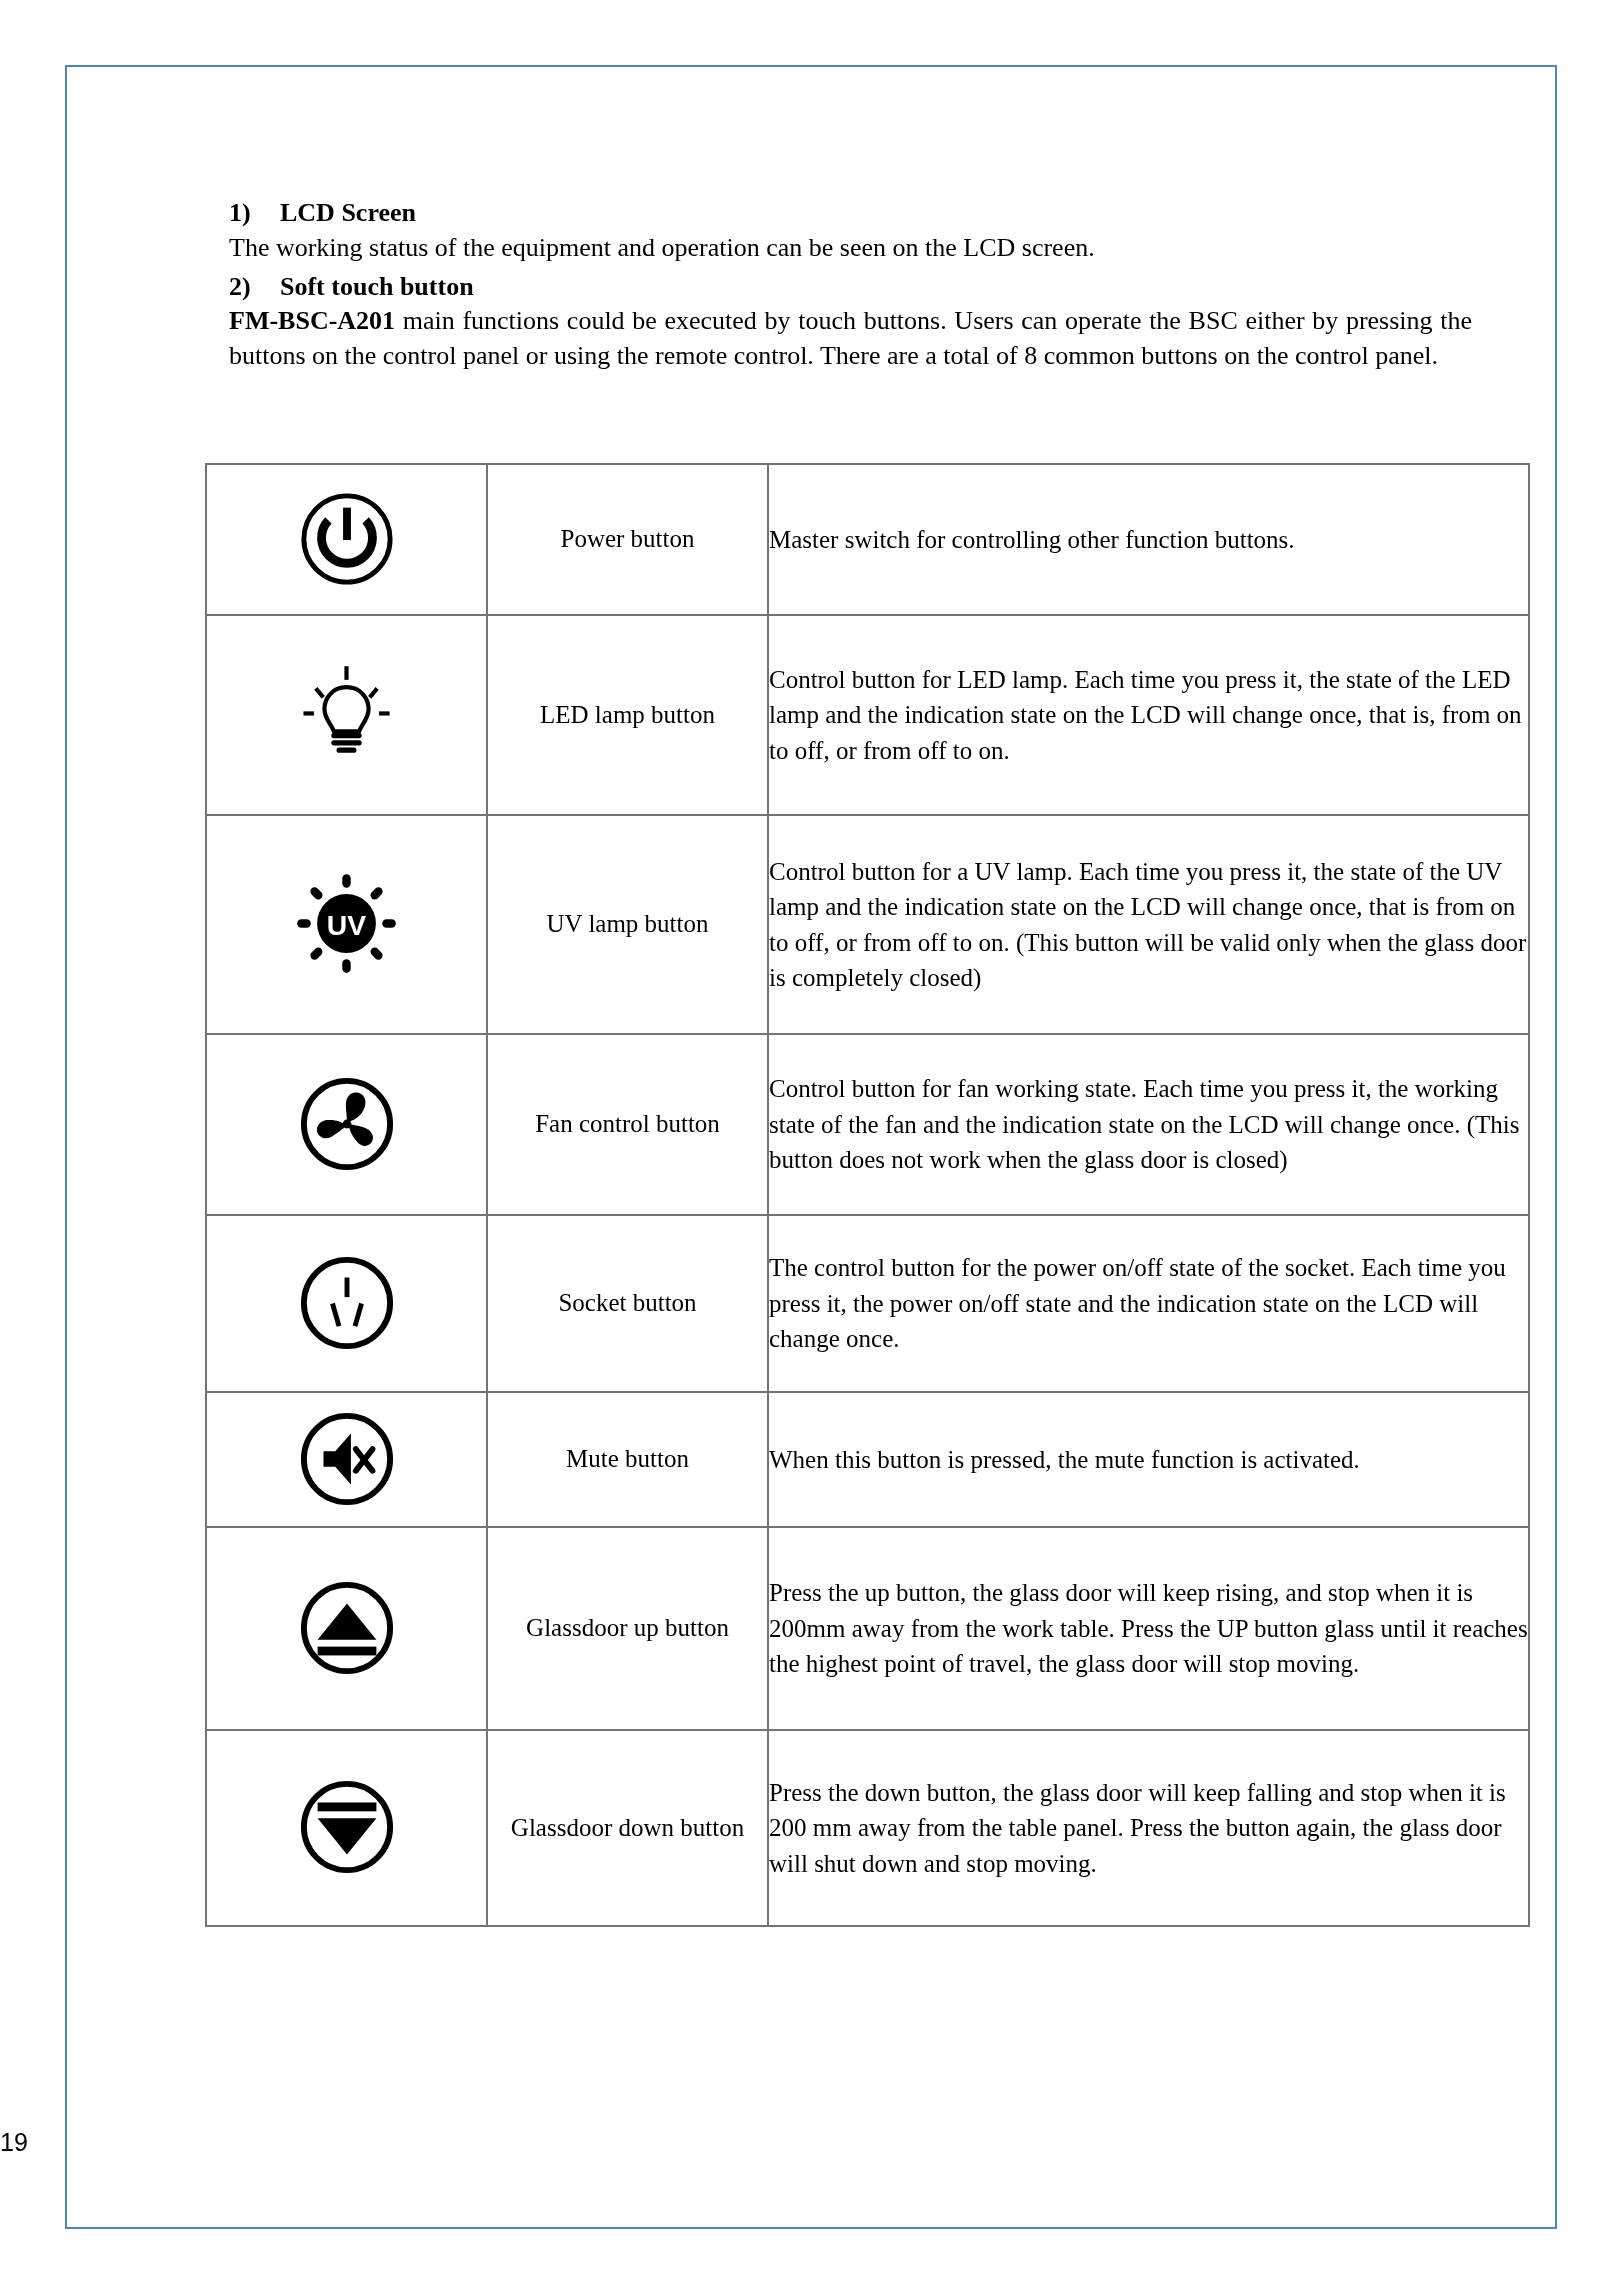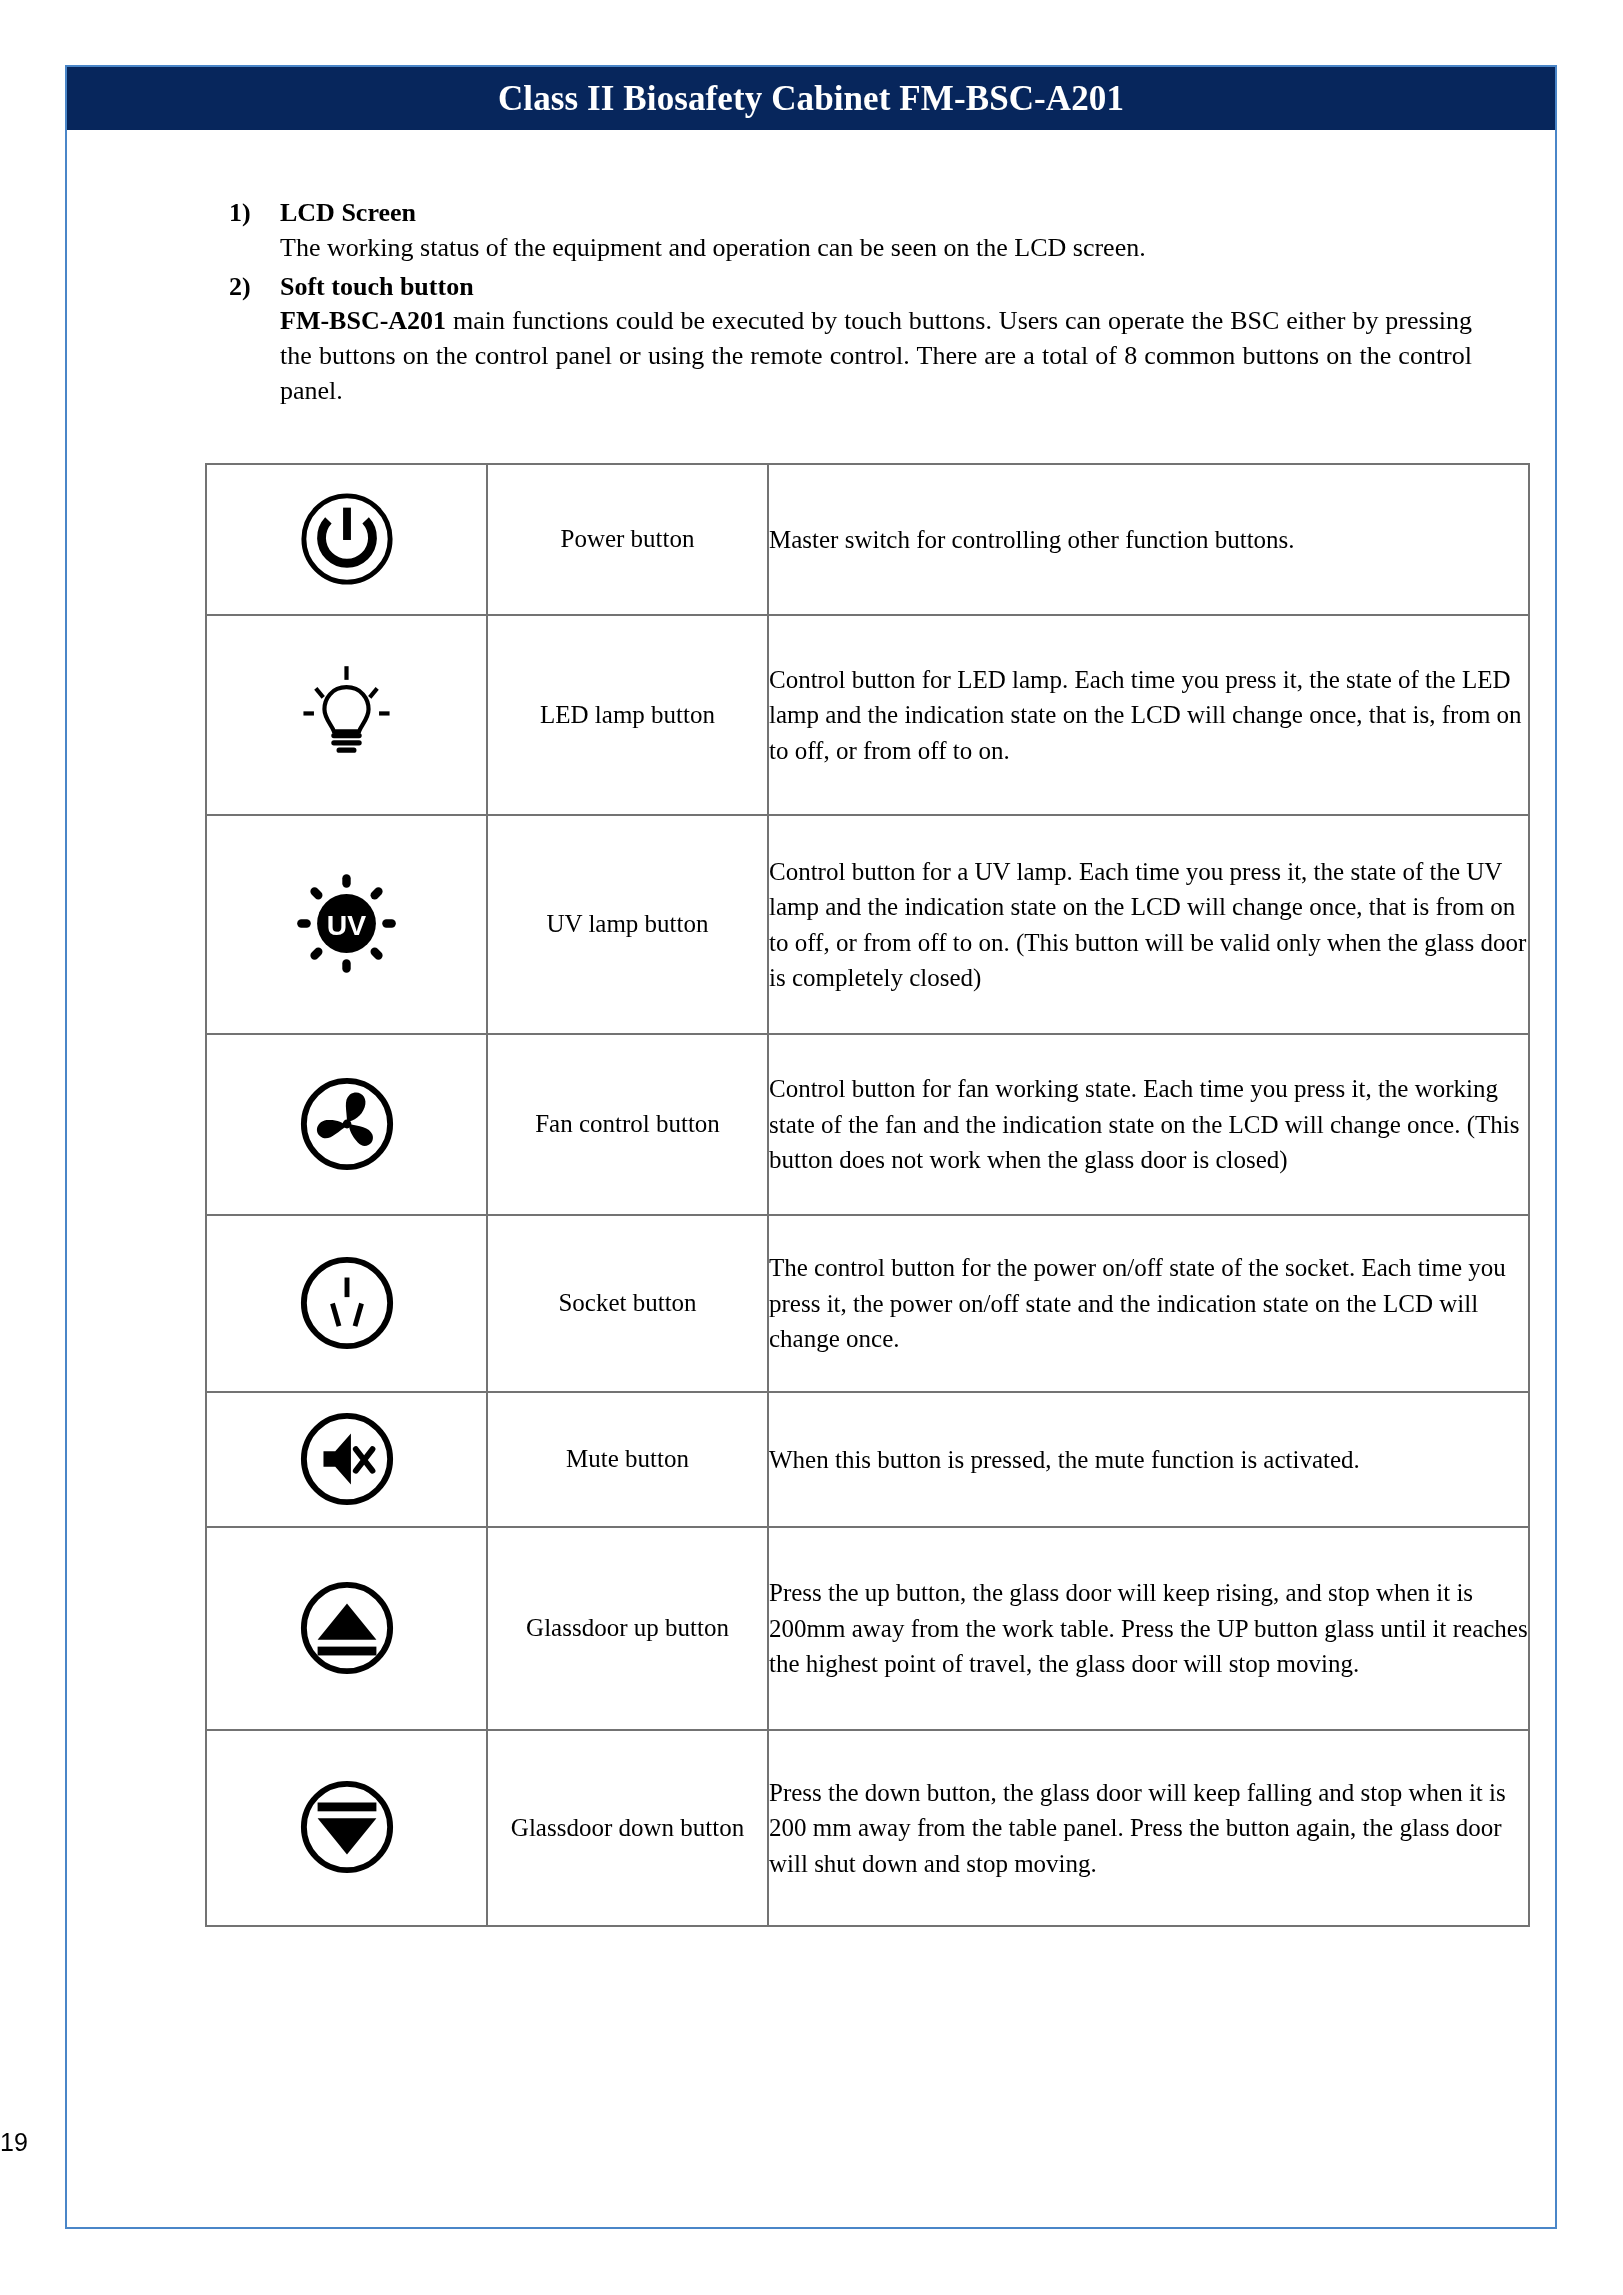--- a/index.html
+++ b/index.html
@@ -61,21 +61,20 @@
   }
   .num-item .marker {
     width: 51px;
     flex: 0 0 51px;
     font-weight: bold;
   }
   .num-item .heading {
     font-weight: bold;
   }
   .para {
-    margin-left: 51px;
     font-size: 26px;
     line-height: 1.34;
     text-align: justify;
   }
   .para.justified {
     text-align: justify;
     text-align-last: left;
   }
   .para b { font-weight: bold; }
   .spacer-2 { height: 3.9px; }
@@ -136,23 +135,20 @@
     color: #000000;
   }
 </style>
 </head>
 <body>
 
 <div class="page">
 
   <div class="page-frame"></div>
 
-  <div class="title-banner">
-    <span class="title-text">Class II Biosafety Cabinet FM-BSC-A201</span>
-  </div>
 
   <div class="body-block">
 
     <div class="num-item">
       <span class="marker">1)</span>
       <span class="heading">LCD Screen</span>
     </div>
     <div class="para">The working status of the equipment and operation can be seen on the LCD screen.</div>
 
     <div class="spacer-2"></div>

